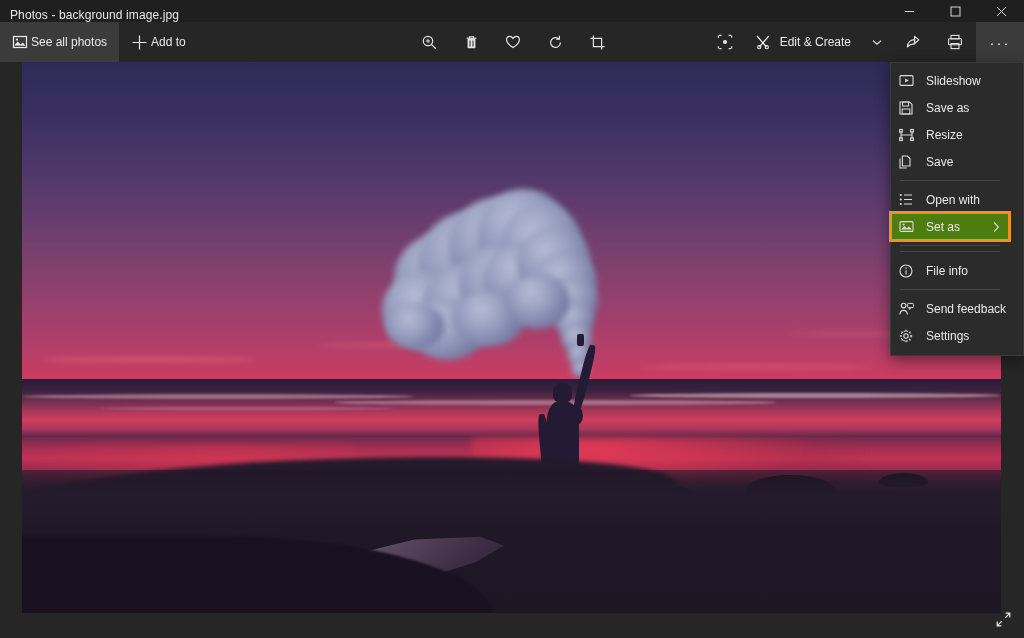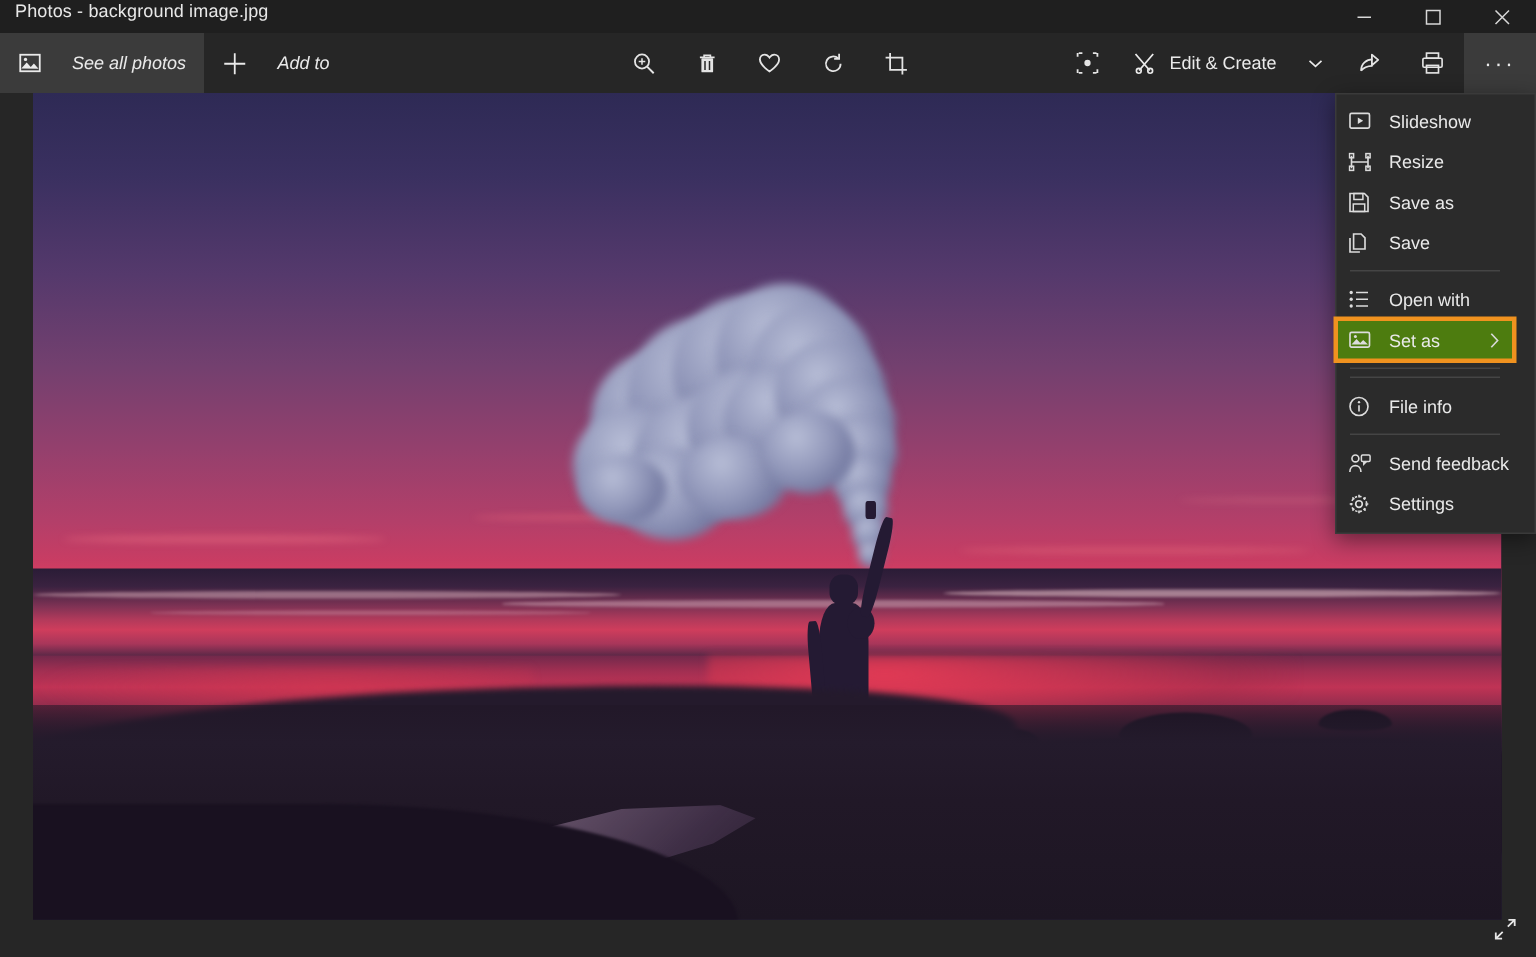--- a/index.html
+++ b/index.html
@@ -13,21 +13,21 @@
     position: relative;
     width: 1024px; height: 638px;
     background: #262626;
   }
 
   
   .titlebar {
     position: absolute; top: 0; left: 0;
     width: 1024px; height: 22px;
     background: #1f1f1f;
-    display: flex; align-items: flex-start;
+    display: flex; align-items: flex-end;
   }
   .titlebar-text {
     font-size: 12px; color: #e8e8e8;
     padding-left: 10px; letter-spacing: .1px;
     white-space: nowrap;
   }
   .wincontrols {
     position: absolute; top: 0; right: 0;
     height: 22px; display: flex;
   }
@@ -45,21 +45,21 @@
     background: #262626;
     display: flex; align-items: center;
   }
   .tb-left { display: flex; align-items: center; height: 40px; }
   .tb-btn {
     display: flex; align-items: center; height: 40px;
     padding: 0 12px; color: #eaeaea; font-size: 12px;
     white-space: nowrap;
   }
   .tb-btn.active { background: #3b3b3b; }
-  .tb-btn .lbl { margin-left: 20px; font-style: italic; }
+  .tb-btn .lbl { margin-left: 3px; }
 
   .tb-center {
     position: absolute; left: 408px; top: 0;
     height: 40px; display: flex; align-items: center;
   }
   .icon-btn {
     width: 42px; height: 40px;
     display: flex; align-items: center; justify-content: center;
     color: #e4e4e4;
   }
@@ -519,45 +519,45 @@
         <svg width="15" height="13" viewBox="0 0 15 13">
           <rect x="1" y="1.6" width="13" height="9.8" rx="1" fill="none" stroke="currentColor" stroke-width="1.1"></rect>
           <path d="M6.2 4.4l3.6 2.1-3.6 2.1z" fill="currentColor"></path>
         </svg>
       </span>
       <span class="mi-lbl">Slideshow</span>
     </div>
 
     <div class="mi">
       <span class="mi-ic">
+        <svg width="14" height="14" viewBox="0 0 14 14">
+          <path d="M1 1h9.6L13 3.4V13H1z" fill="none" stroke="currentColor" stroke-width="1.1"></path>
+          <rect x="3.6" y="1" width="6" height="4" fill="none" stroke="currentColor" stroke-width="1"></rect>
+          <rect x="3.2" y="8" width="7.6" height="5" fill="none" stroke="currentColor" stroke-width="1"></rect>
+        </svg>
+      </span>
+      <span class="mi-lbl">Save as</span>
+    </div>
+
+    <div class="mi">
+      <span class="mi-ic">
         <svg width="15" height="14" viewBox="0 0 15 14">
           <path d="M2 2.8v8.4M13 2.8v8.4M2 7h11" stroke="currentColor" stroke-width="1.1"></path>
           <rect x="0.6" y="1.4" width="2.8" height="2.8" fill="none" stroke="currentColor" stroke-width="1"></rect>
           <rect x="11.6" y="1.4" width="2.8" height="2.8" fill="none" stroke="currentColor" stroke-width="1"></rect>
           <rect x="0.6" y="9.8" width="2.8" height="2.8" fill="none" stroke="currentColor" stroke-width="1"></rect>
           <rect x="11.6" y="9.8" width="2.8" height="2.8" fill="none" stroke="currentColor" stroke-width="1"></rect>
         </svg>
       </span>
       <span class="mi-lbl">Resize</span>
     </div>
 
     <div class="mi">
       <span class="mi-ic">
         <svg width="14" height="14" viewBox="0 0 14 14">
-          <path d="M1 1h9.6L13 3.4V13H1z" fill="none" stroke="currentColor" stroke-width="1.1"></path>
-          <rect x="3.6" y="1" width="6" height="4" fill="none" stroke="currentColor" stroke-width="1"></rect>
-          <rect x="3.2" y="8" width="7.6" height="5" fill="none" stroke="currentColor" stroke-width="1"></rect>
-        </svg>
-      </span>
-      <span class="mi-lbl">Save as</span>
-    </div>
-
-    <div class="mi">
-      <span class="mi-ic">
-        <svg width="14" height="14" viewBox="0 0 14 14">
           <path d="M3.4 1h5l2.6 2.6V11H3.4z" fill="none" stroke="currentColor" stroke-width="1.1"></path>
           <path d="M1 3.6v9.4h6.6" fill="none" stroke="currentColor" stroke-width="1.1"></path>
         </svg>
       </span>
       <span class="mi-lbl">Save</span>
     </div>
 
     <div class="sep"></div>
 
     <div class="mi">

